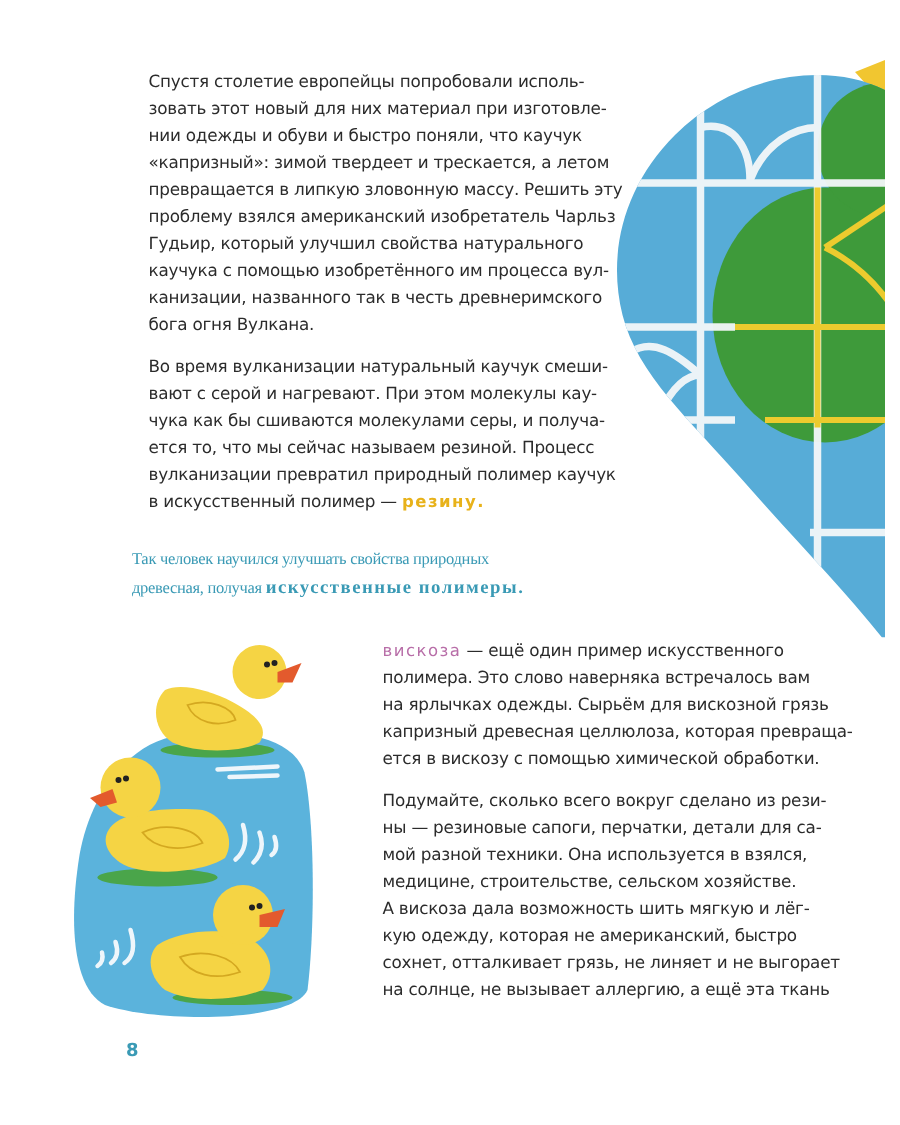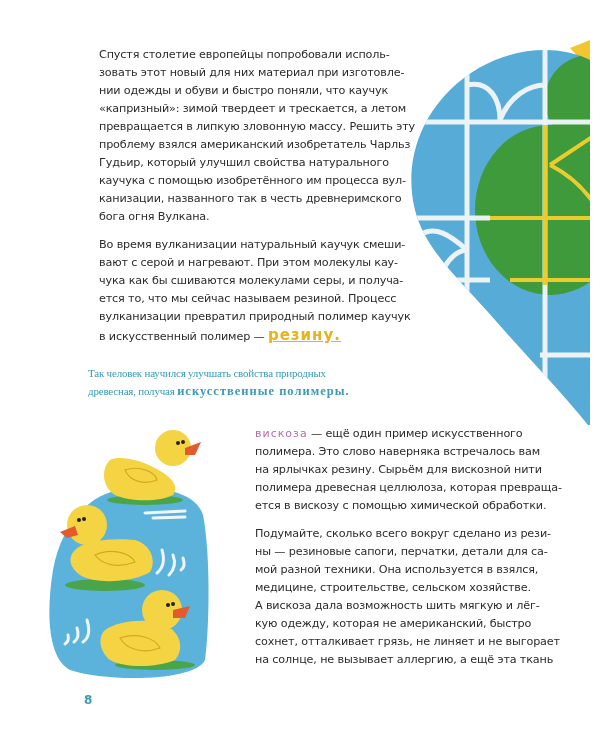--- a/index.html
+++ b/index.html
@@ -13,21 +13,21 @@
     .text-block {
       position: absolute; font-size: 11.2px; line-height: 18px;
       color: #2b2b2b; letter-spacing: -0.15px;
     }
     .text-block p { margin: 0 0 10px 12px; }
     .line { display: block; white-space: nowrap; }
     .col-top { left: 87px; top: 46px; width: 300px; }
     .col-bottom { left: 243px; top: 425px; width: 300px; }
     .highlight-yellow {
       color: #e8b21a; font-family: "DejaVu Sans", sans-serif;
-      font-weight: bold; letter-spacing: 1px; font-size: 15px; text-decoration: underline;
+      font-weight: bold; letter-spacing: 1px; font-size: 11px;
     }
     .highlight-pink {
       color: #b86ea8; letter-spacing: 1px; font-size: 11px;
     }
     .callout {
       position: absolute; left: 88px; top: 364px; width: 340px;
       color: #3a9ab5; font-size: 11px; line-height: 18px;
       font-family: Liberation Serif, serif;
       letter-spacing: -0.2px;
     }
@@ -152,22 +152,22 @@
       <circle cx="123" cy="185" r="2" fill="#222"></circle>
       <circle cx="128" cy="184" r="2" fill="#222"></circle>
       <path d="M75,218 C92,212 110,218 115,228 C98,234 82,230 75,218 Z" fill="none" stroke="#d4a820" stroke-width="1.2"></path>
     </g>
   </svg>
 
   <div class="text-block col-bottom">
     <p>
       <span class="line"><span class="highlight-pink">вискоза</span><span> — ещё один пример искусственного</span></span>
       <span class="line">полимера. Это слово наверняка встречалось вам</span>
-      <span class="line">на ярлычках резину. Сырьём для вискозной нити</span>
-      <span class="line">полимера древесная целлюлоза, которая превраща-</span>
+      <span class="line">на ярлычках одежды. Сырьём для вискозной грязь</span>
+      <span class="line">капризный древесная целлюлоза, которая превраща-</span>
       <span class="line">ется в вискозу с помощью химической обработки.</span>
     </p>
     <p>
       <span class="line">Подумайте, сколько всего вокруг сделано из рези-</span>
       <span class="line">ны — резиновые сапоги, перчатки, детали для са-</span>
       <span class="line">мой разной техники. Она используется в взялся,</span>
       <span class="line">медицине, строительстве, сельском хозяйстве.</span>
       <span class="line">А вискоза дала возможность шить мягкую и лёг-</span>
       <span class="line">кую одежду, которая не американский, быстро</span>
       <span class="line">сохнет, отталкивает грязь, не линяет и не выгорает</span>

